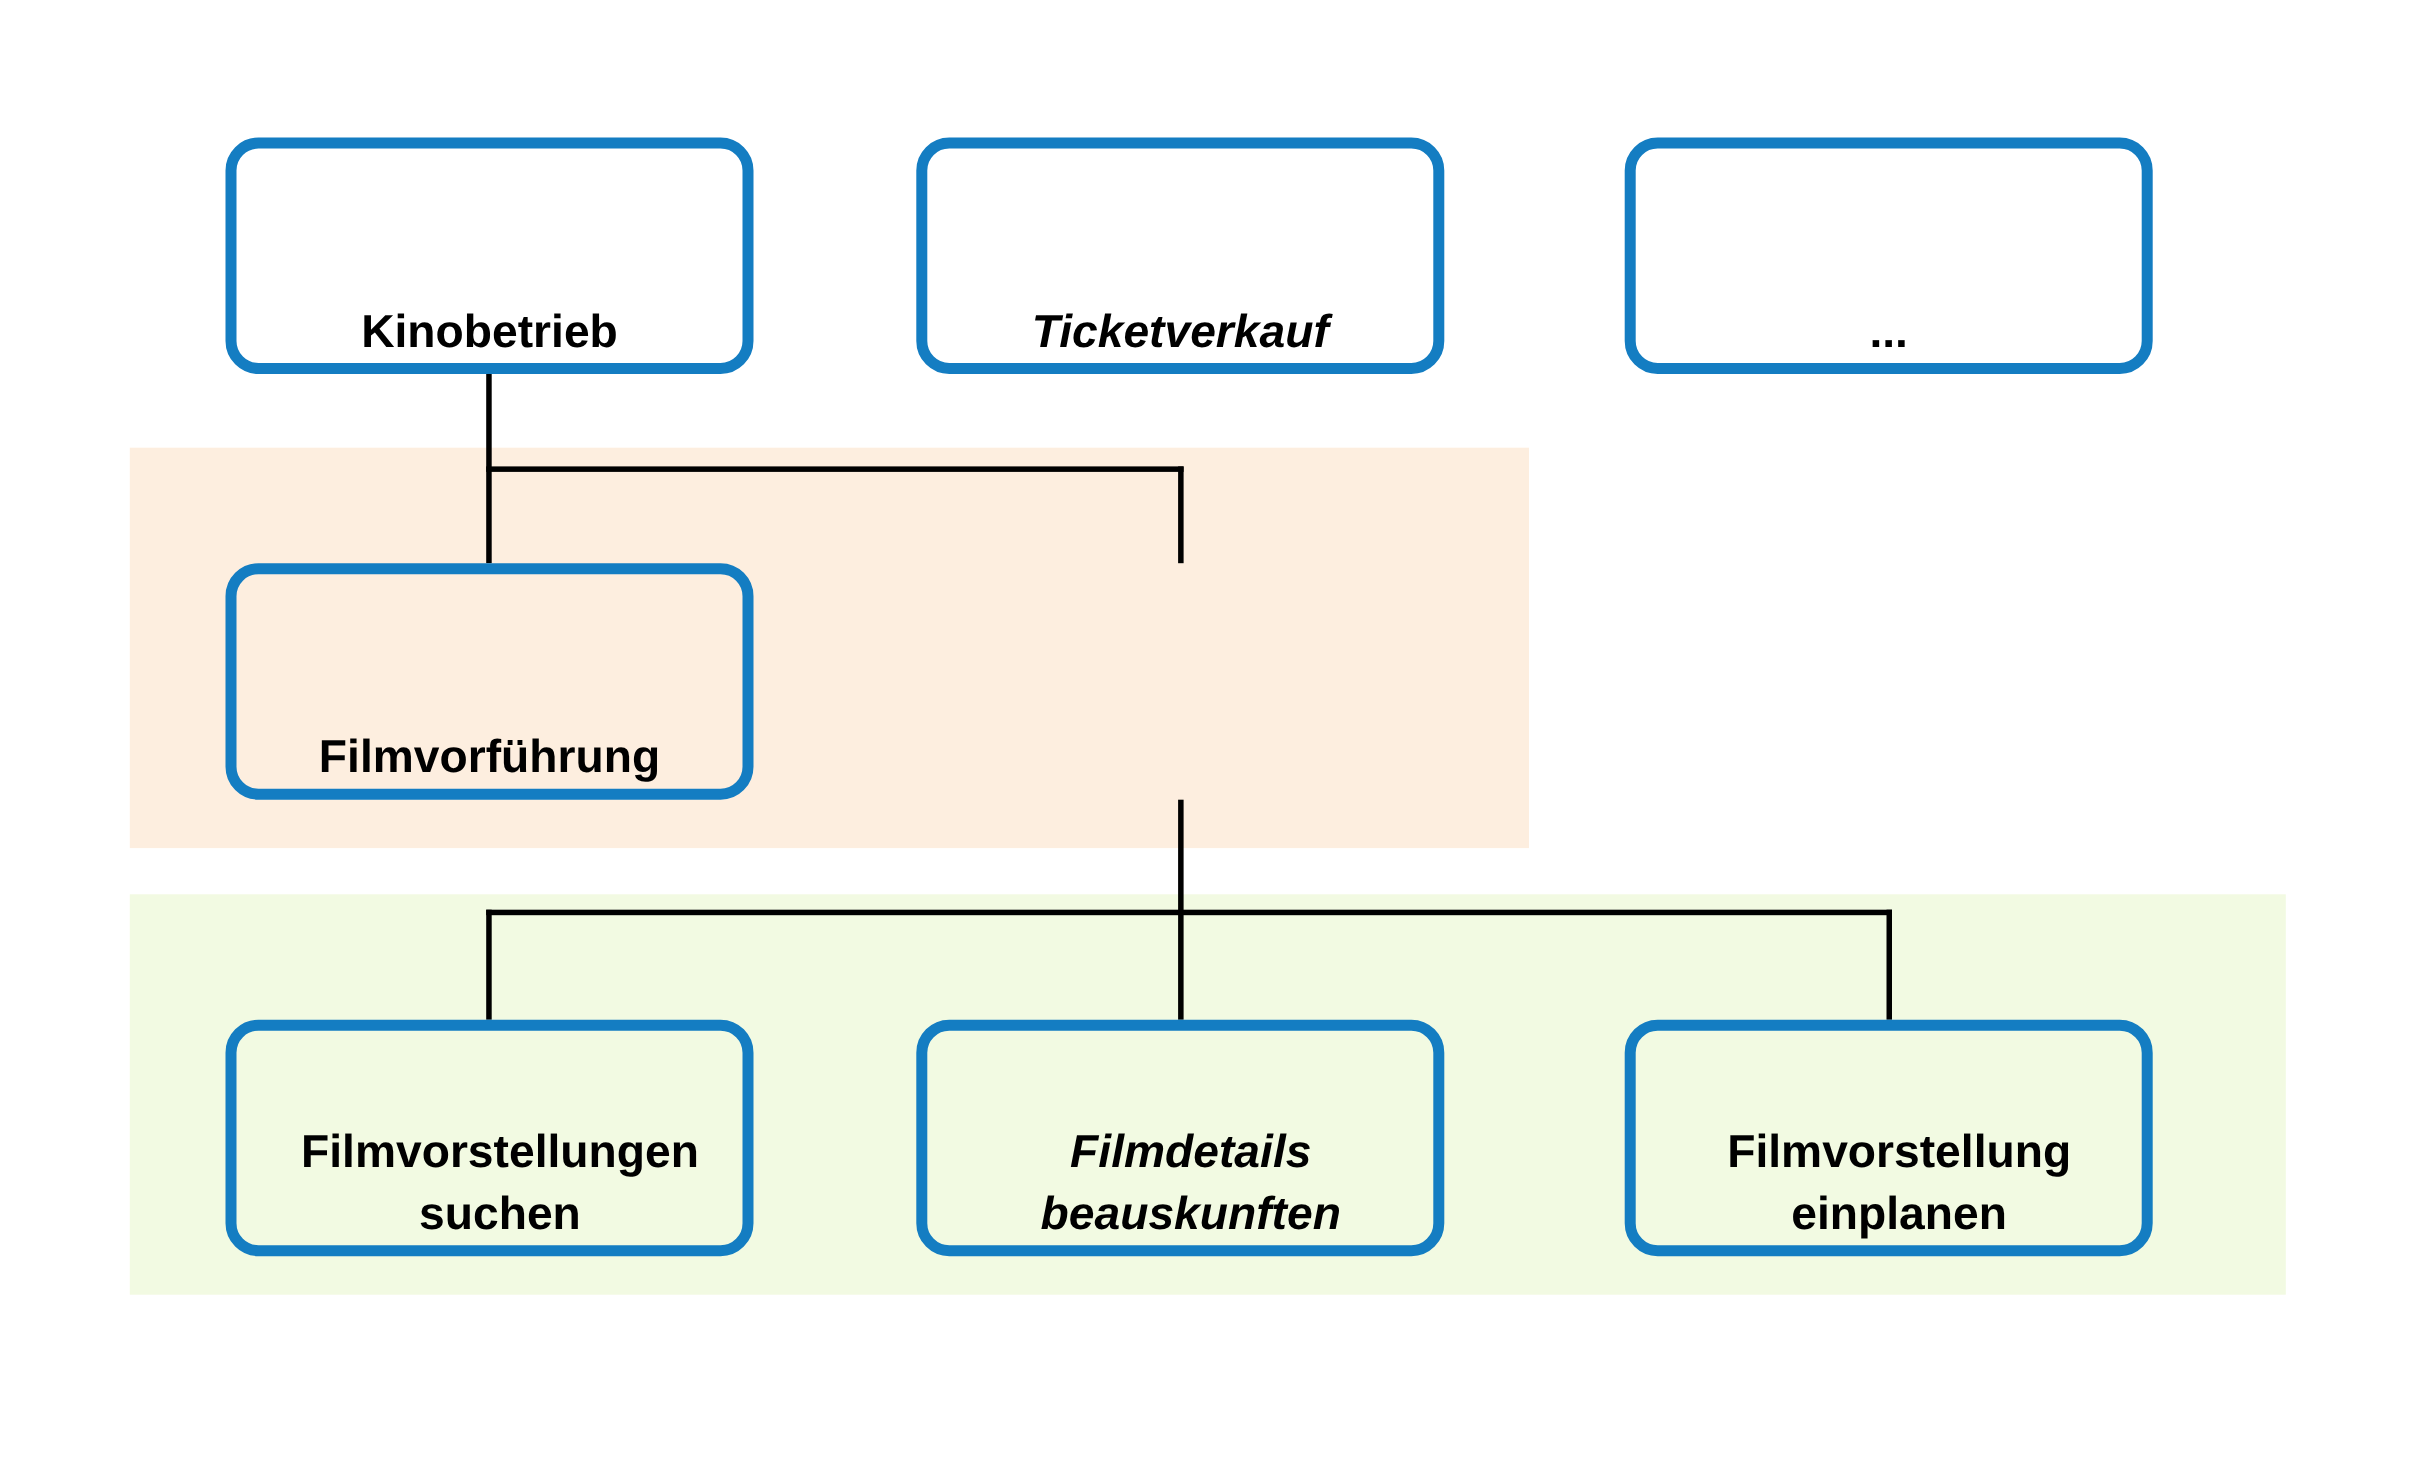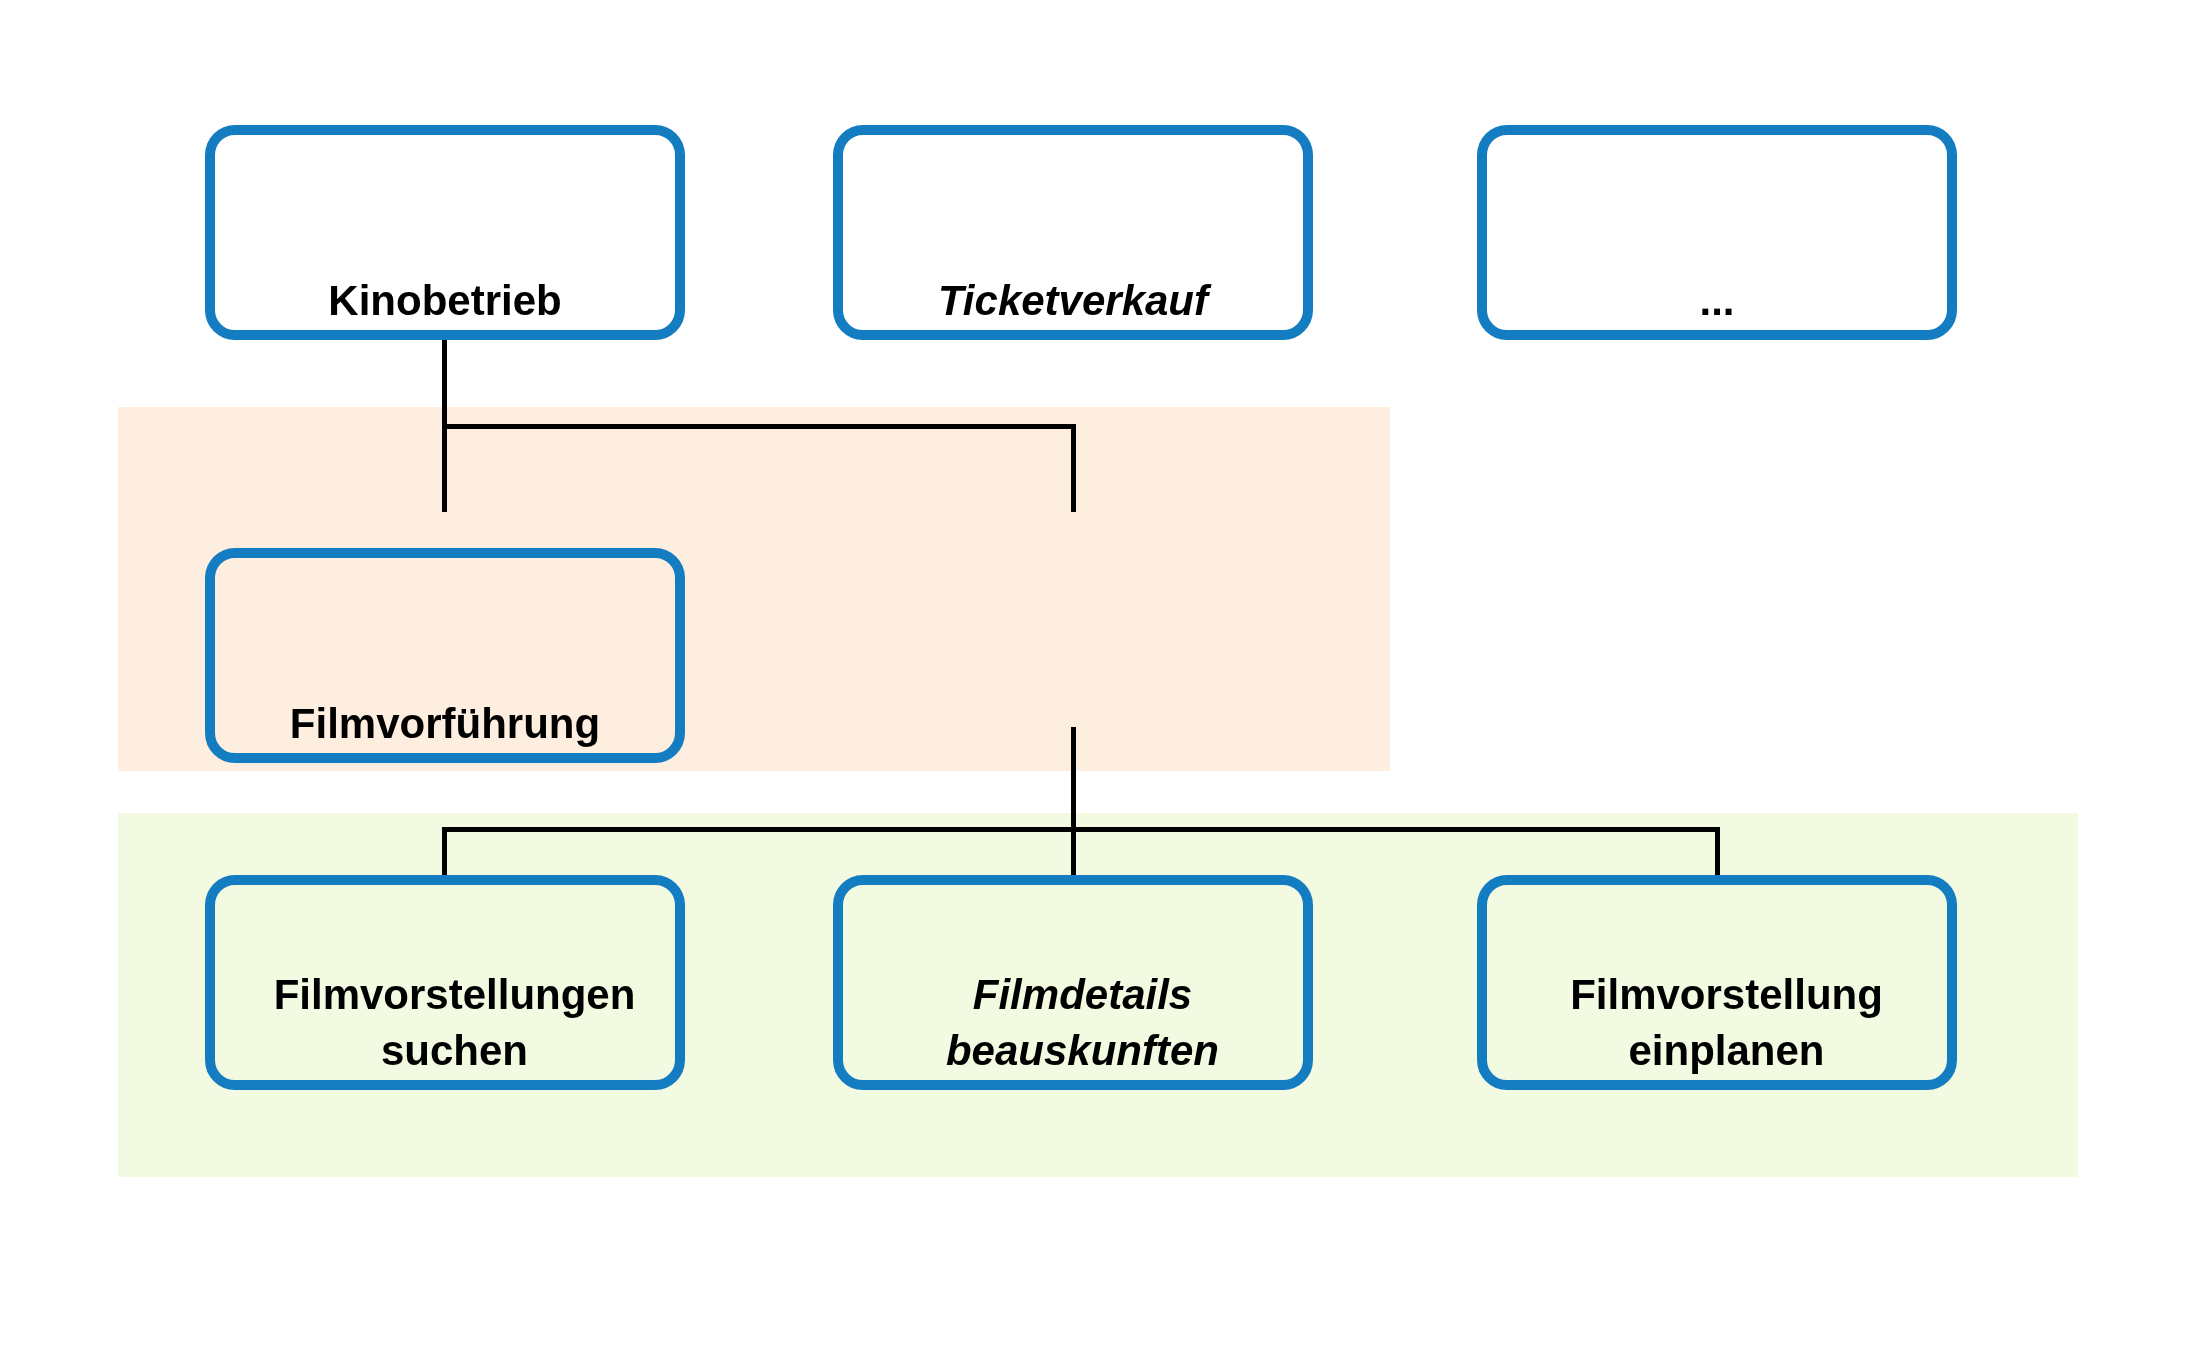--- a/index.html
+++ b/index.html
@@ -40,28 +40,28 @@
     justify-content: center;
     text-align: center;
     padding: 0 18px;
   }
   .node .label {
     font-weight: bold;
     font-size: 42px;
     line-height: 1.35;
     color: var(--text, #000000);
   }
-  .fill-peach { background: var(--peach, #fdeedf); margin-top: 36px; }
+  .fill-peach { background: var(--peach, #fdeedf); }
   .fill-green { background: var(--green, #f2fae2); }
   .col1 { left: 205px; }
   .col2 { left: 833px; font-style: italic; }
   .col3 { left: 1477px; }
   .row1 { top: 125px; }
   .row2 { top: 512px; }
-  .row3 { top: 875px; padding-left: 37px; }
+  .row3 { top: 927px; padding-left: 37px; }
 </style>
 </head>
 <body>
 
 <div class="canvas">
 
   <div class="band band-l2"></div>
   <div class="band band-l3"></div>
 
   <div class="connector" style="left:442px; top:339px; width:5px; height:173px;"></div>

